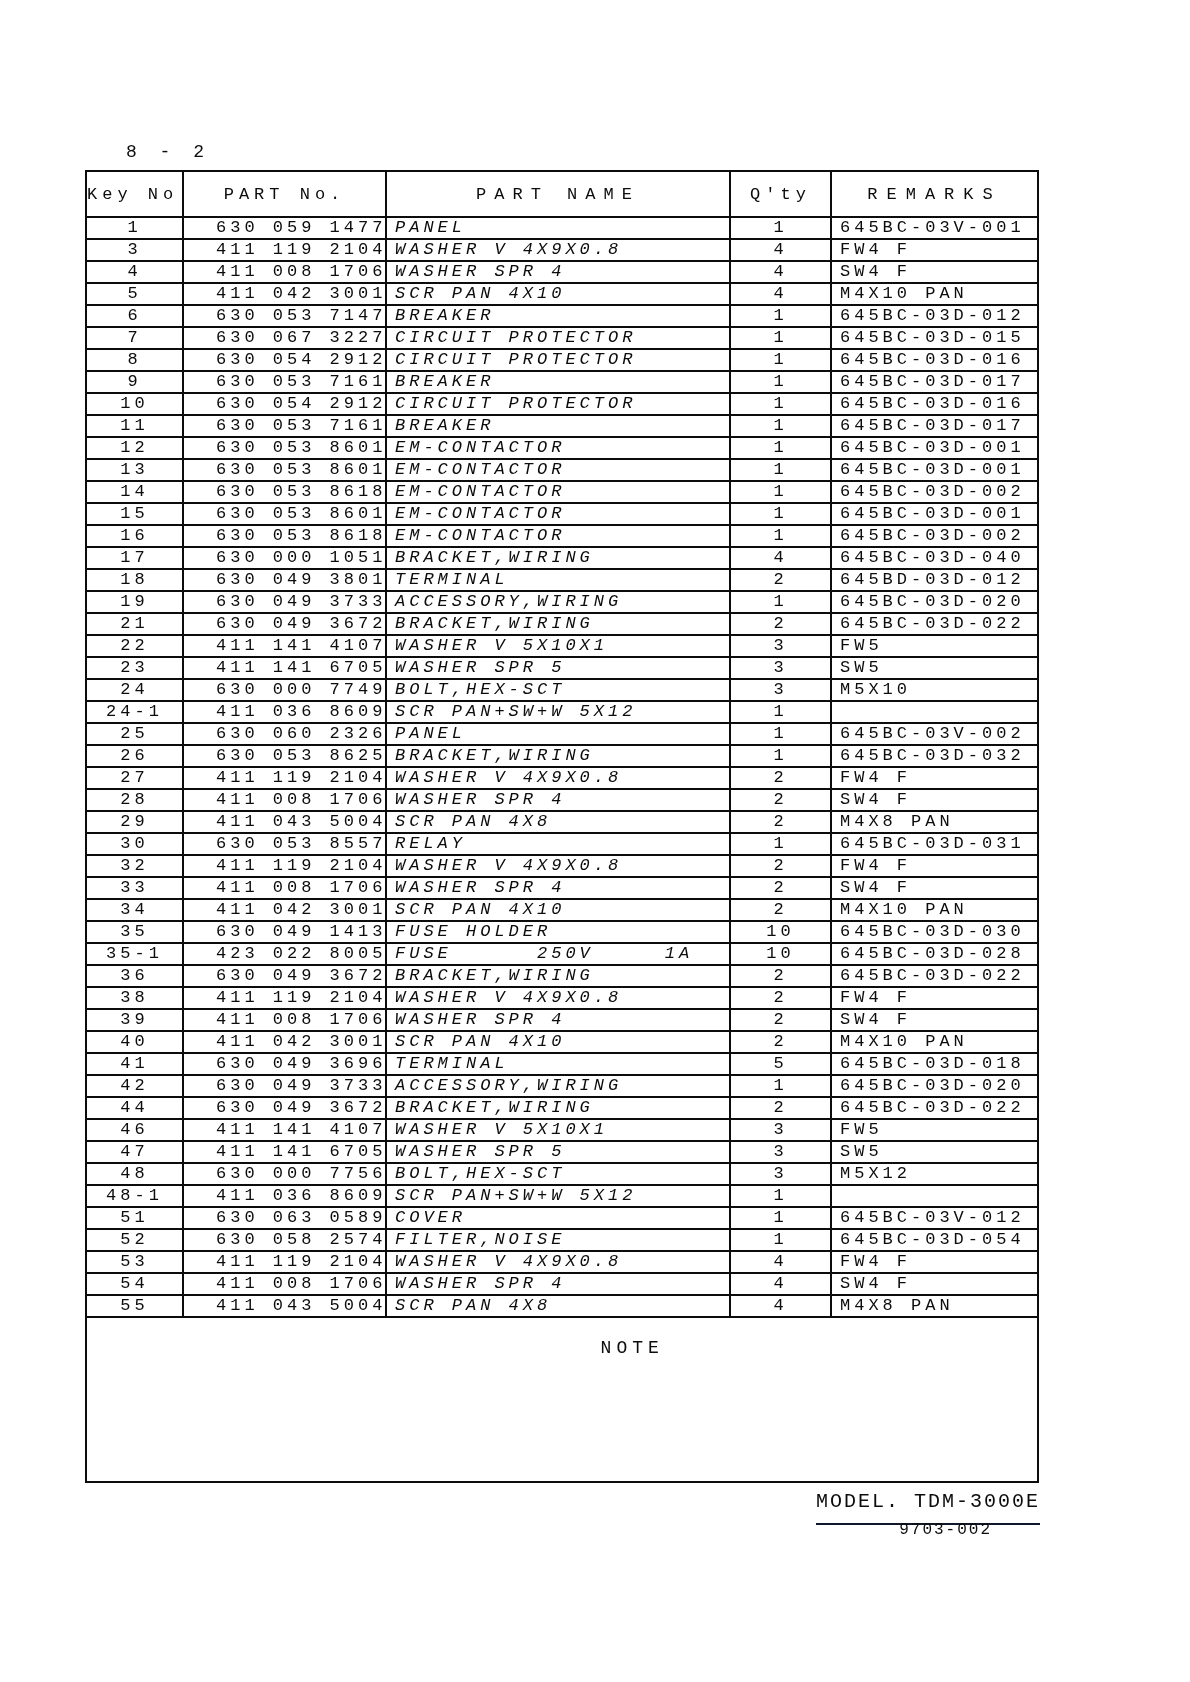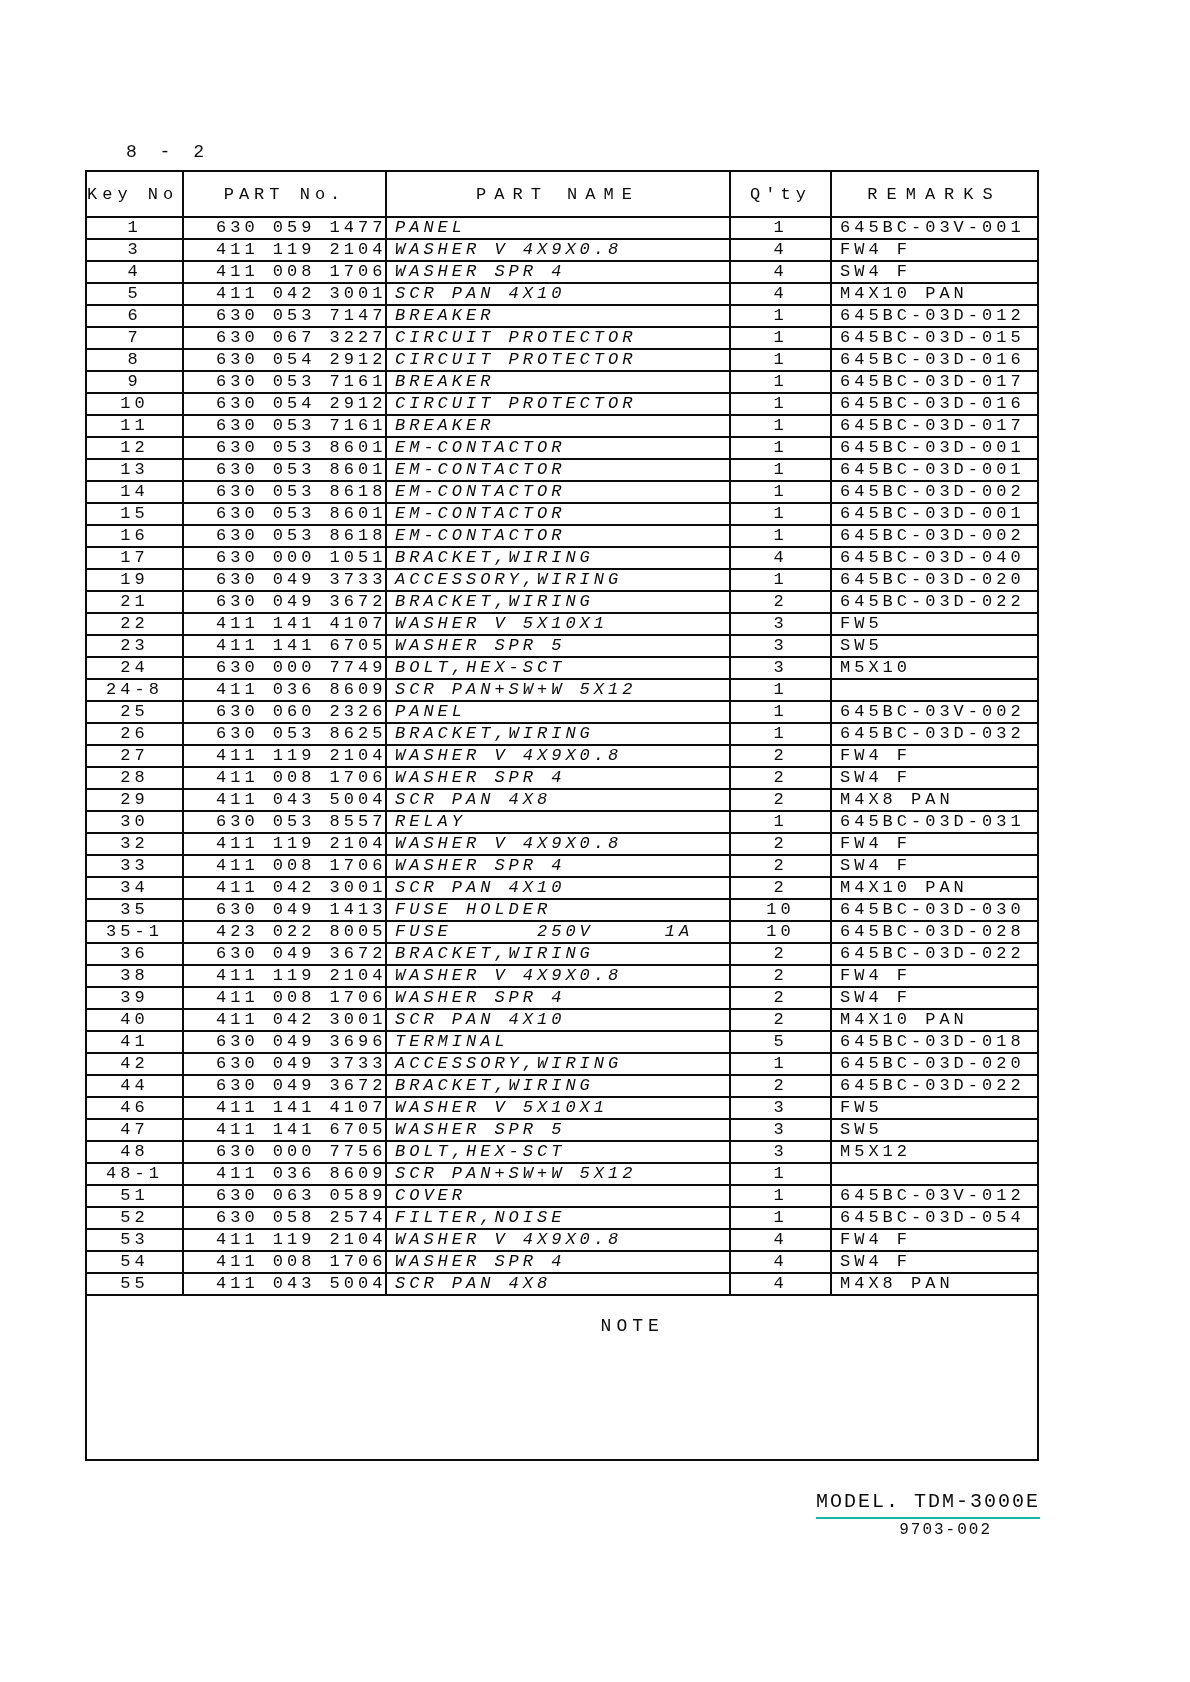--- a/index.html
+++ b/index.html
@@ -44,21 +44,21 @@
   .col-partname{ width:344px; }
   .col-qty{ width:101px; }
   .col-remarks{ width:207px; }
   td.note-cell{
     height:165px; vertical-align:top; text-align:left;
     padding:0 0 0 14px; font-size:18px; letter-spacing:5px;
   }
   .footer-model{
     position:absolute; top:1490px; right:150px;
     font-size:20px; letter-spacing:2px; white-space:pre;
-    border-bottom:2px solid #14b8a6; padding-bottom:4px;
+    border-bottom:2px solid #0f172a; padding-bottom:10px;
   }
   .footer-doc{
     position:absolute; top:1521px; right:198px;
     font-size:16px; letter-spacing:2px; white-space:pre;
   }
 </style>
 </head>
 <body>
 
 <div class="page-number">8 - 2</div>
@@ -187,20 +187,27 @@
         <td>645BC-03D-002</td>
       </tr>
       <tr>
         <td>17</td>
         <td>630 000 1051</td>
         <td>BRACKET,WIRING</td>
         <td>4</td>
         <td>645BC-03D-040</td>
       </tr>
       <tr>
+        <td>18</td>
+        <td>630 049 3801</td>
+        <td>TERMINAL</td>
+        <td>2</td>
+        <td>645BD-03D-012</td>
+      </tr>
+      <tr>
         <td>19</td>
         <td>630 049 3733</td>
         <td>ACCESSORY,WIRING</td>
         <td>1</td>
         <td>645BC-03D-020</td>
       </tr>
       <tr>
         <td>21</td>
         <td>630 049 3672</td>
         <td>BRACKET,WIRING</td>
@@ -222,21 +229,21 @@
         <td>SW5</td>
       </tr>
       <tr>
         <td>24</td>
         <td>630 000 7749</td>
         <td>BOLT,HEX-SCT</td>
         <td>3</td>
         <td>M5X10</td>
       </tr>
       <tr>
-        <td>24-8</td>
+        <td>24-1</td>
         <td>411 036 8609</td>
         <td>SCR PAN+SW+W 5X12</td>
         <td>1</td>
         <td></td>
       </tr>
       <tr>
         <td>25</td>
         <td>630 060 2326</td>
         <td>PANEL</td>
         <td>1</td>

